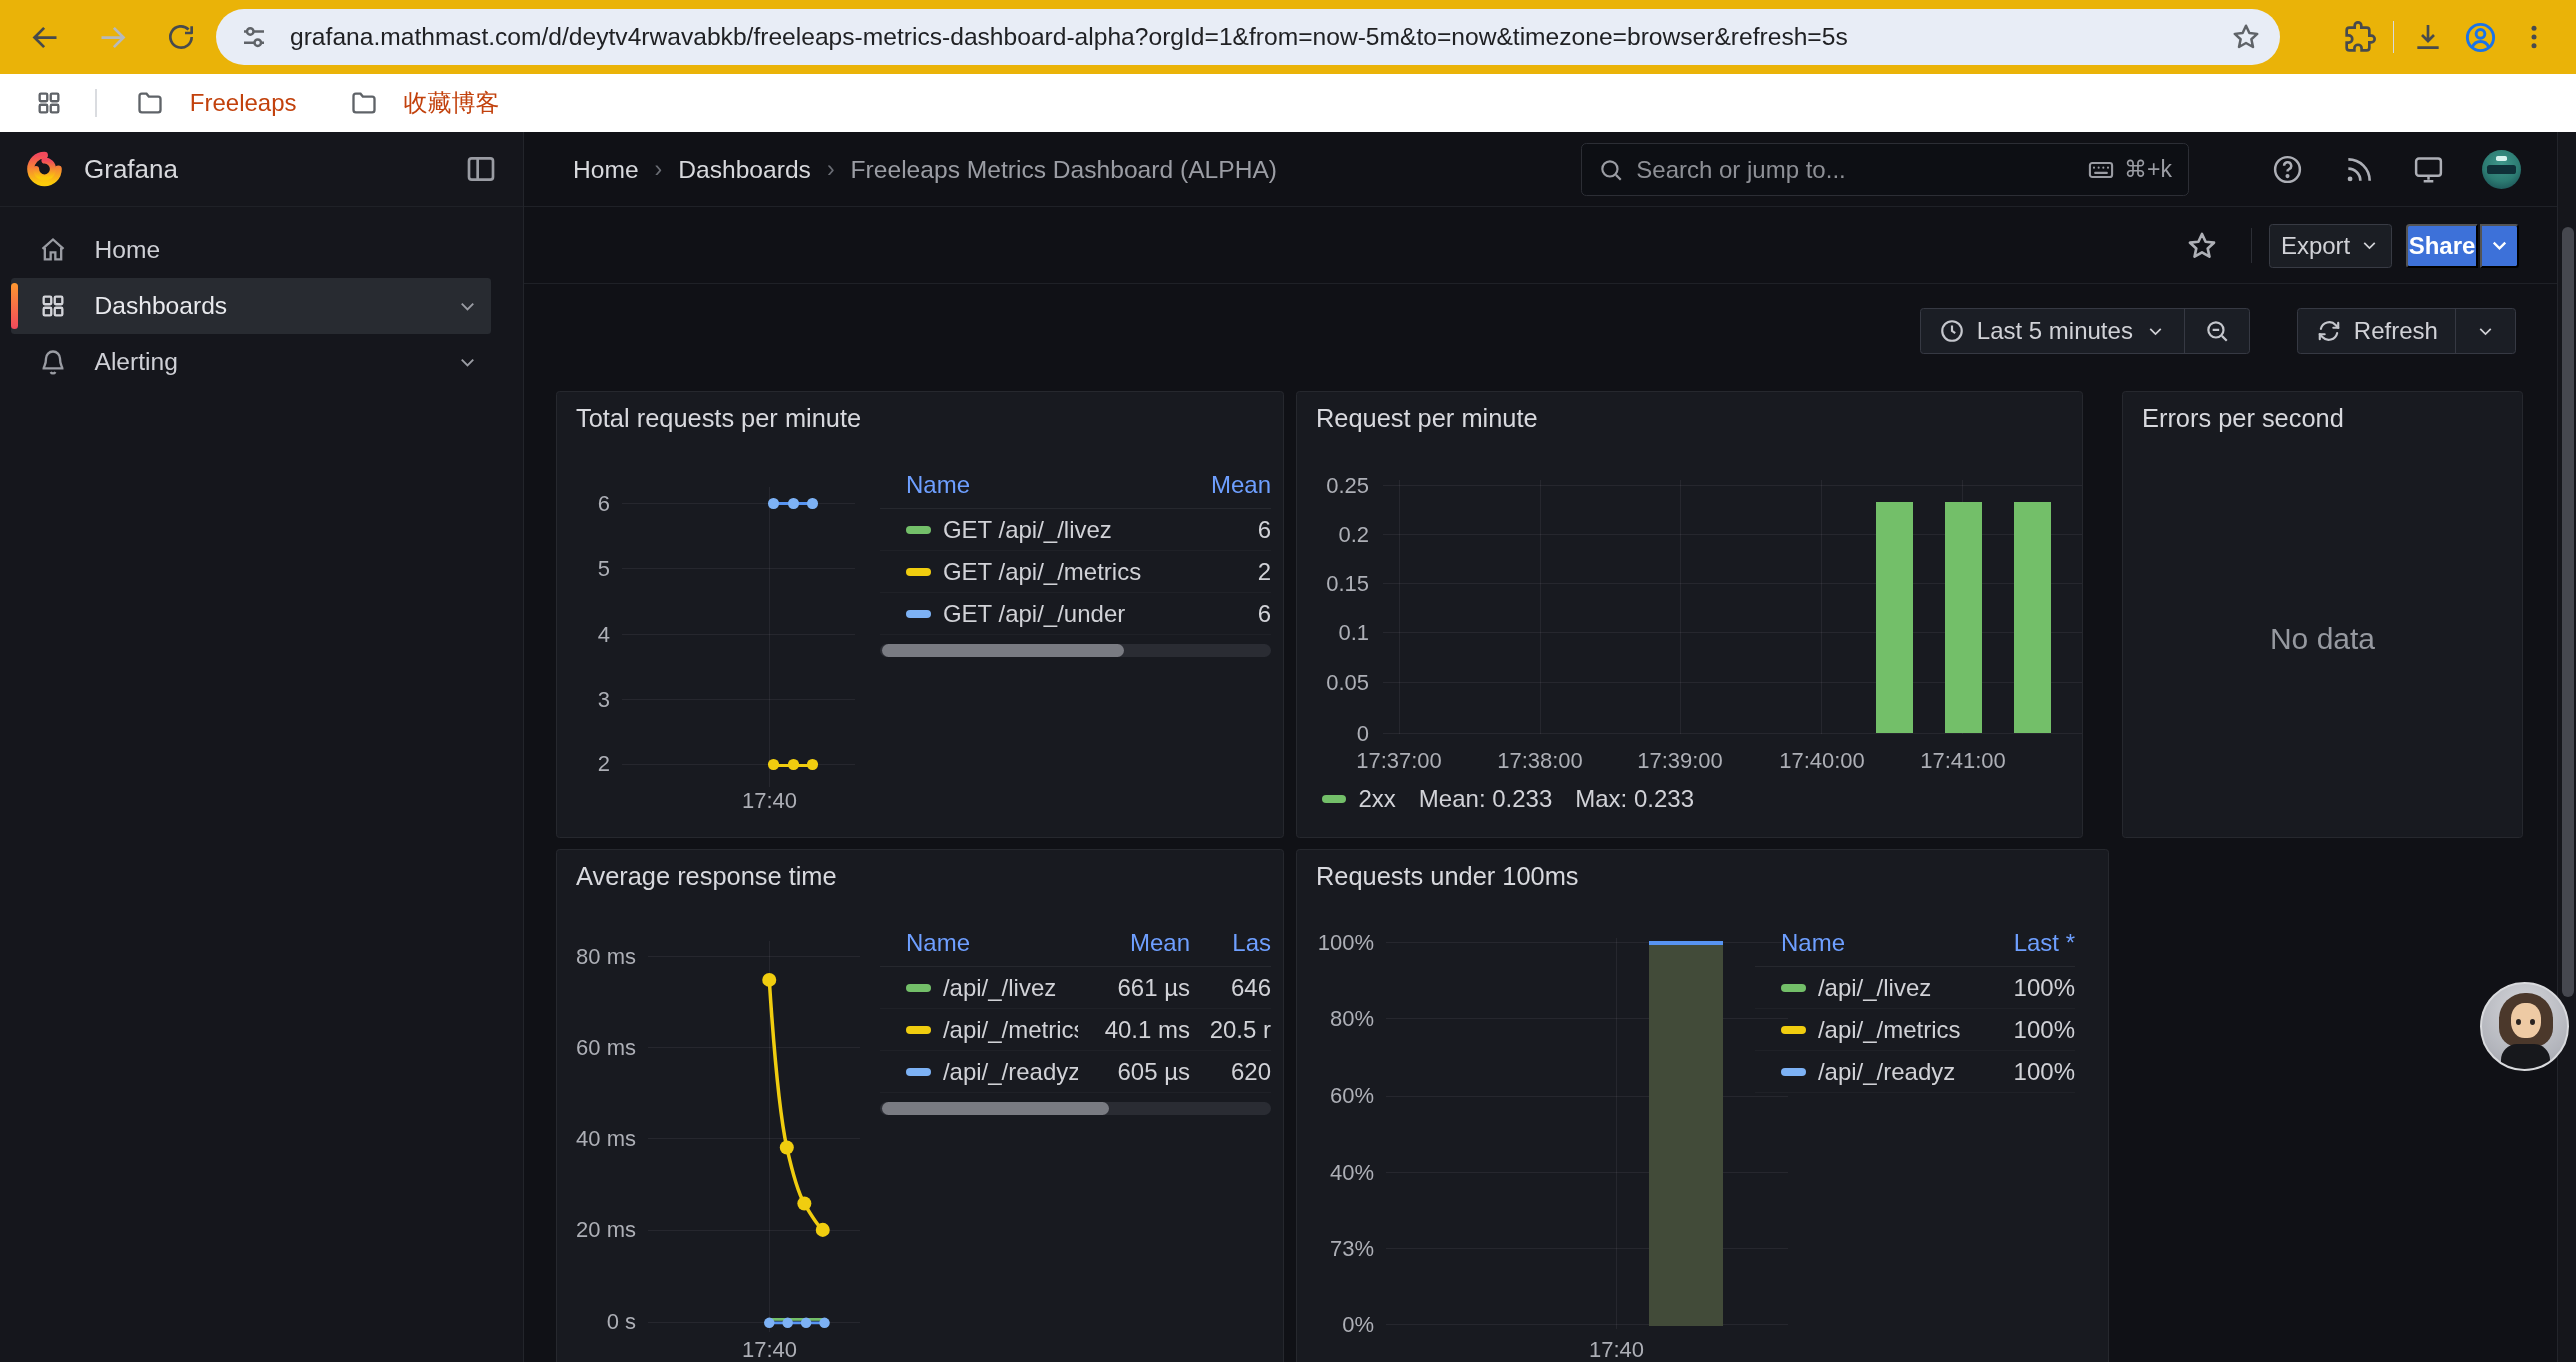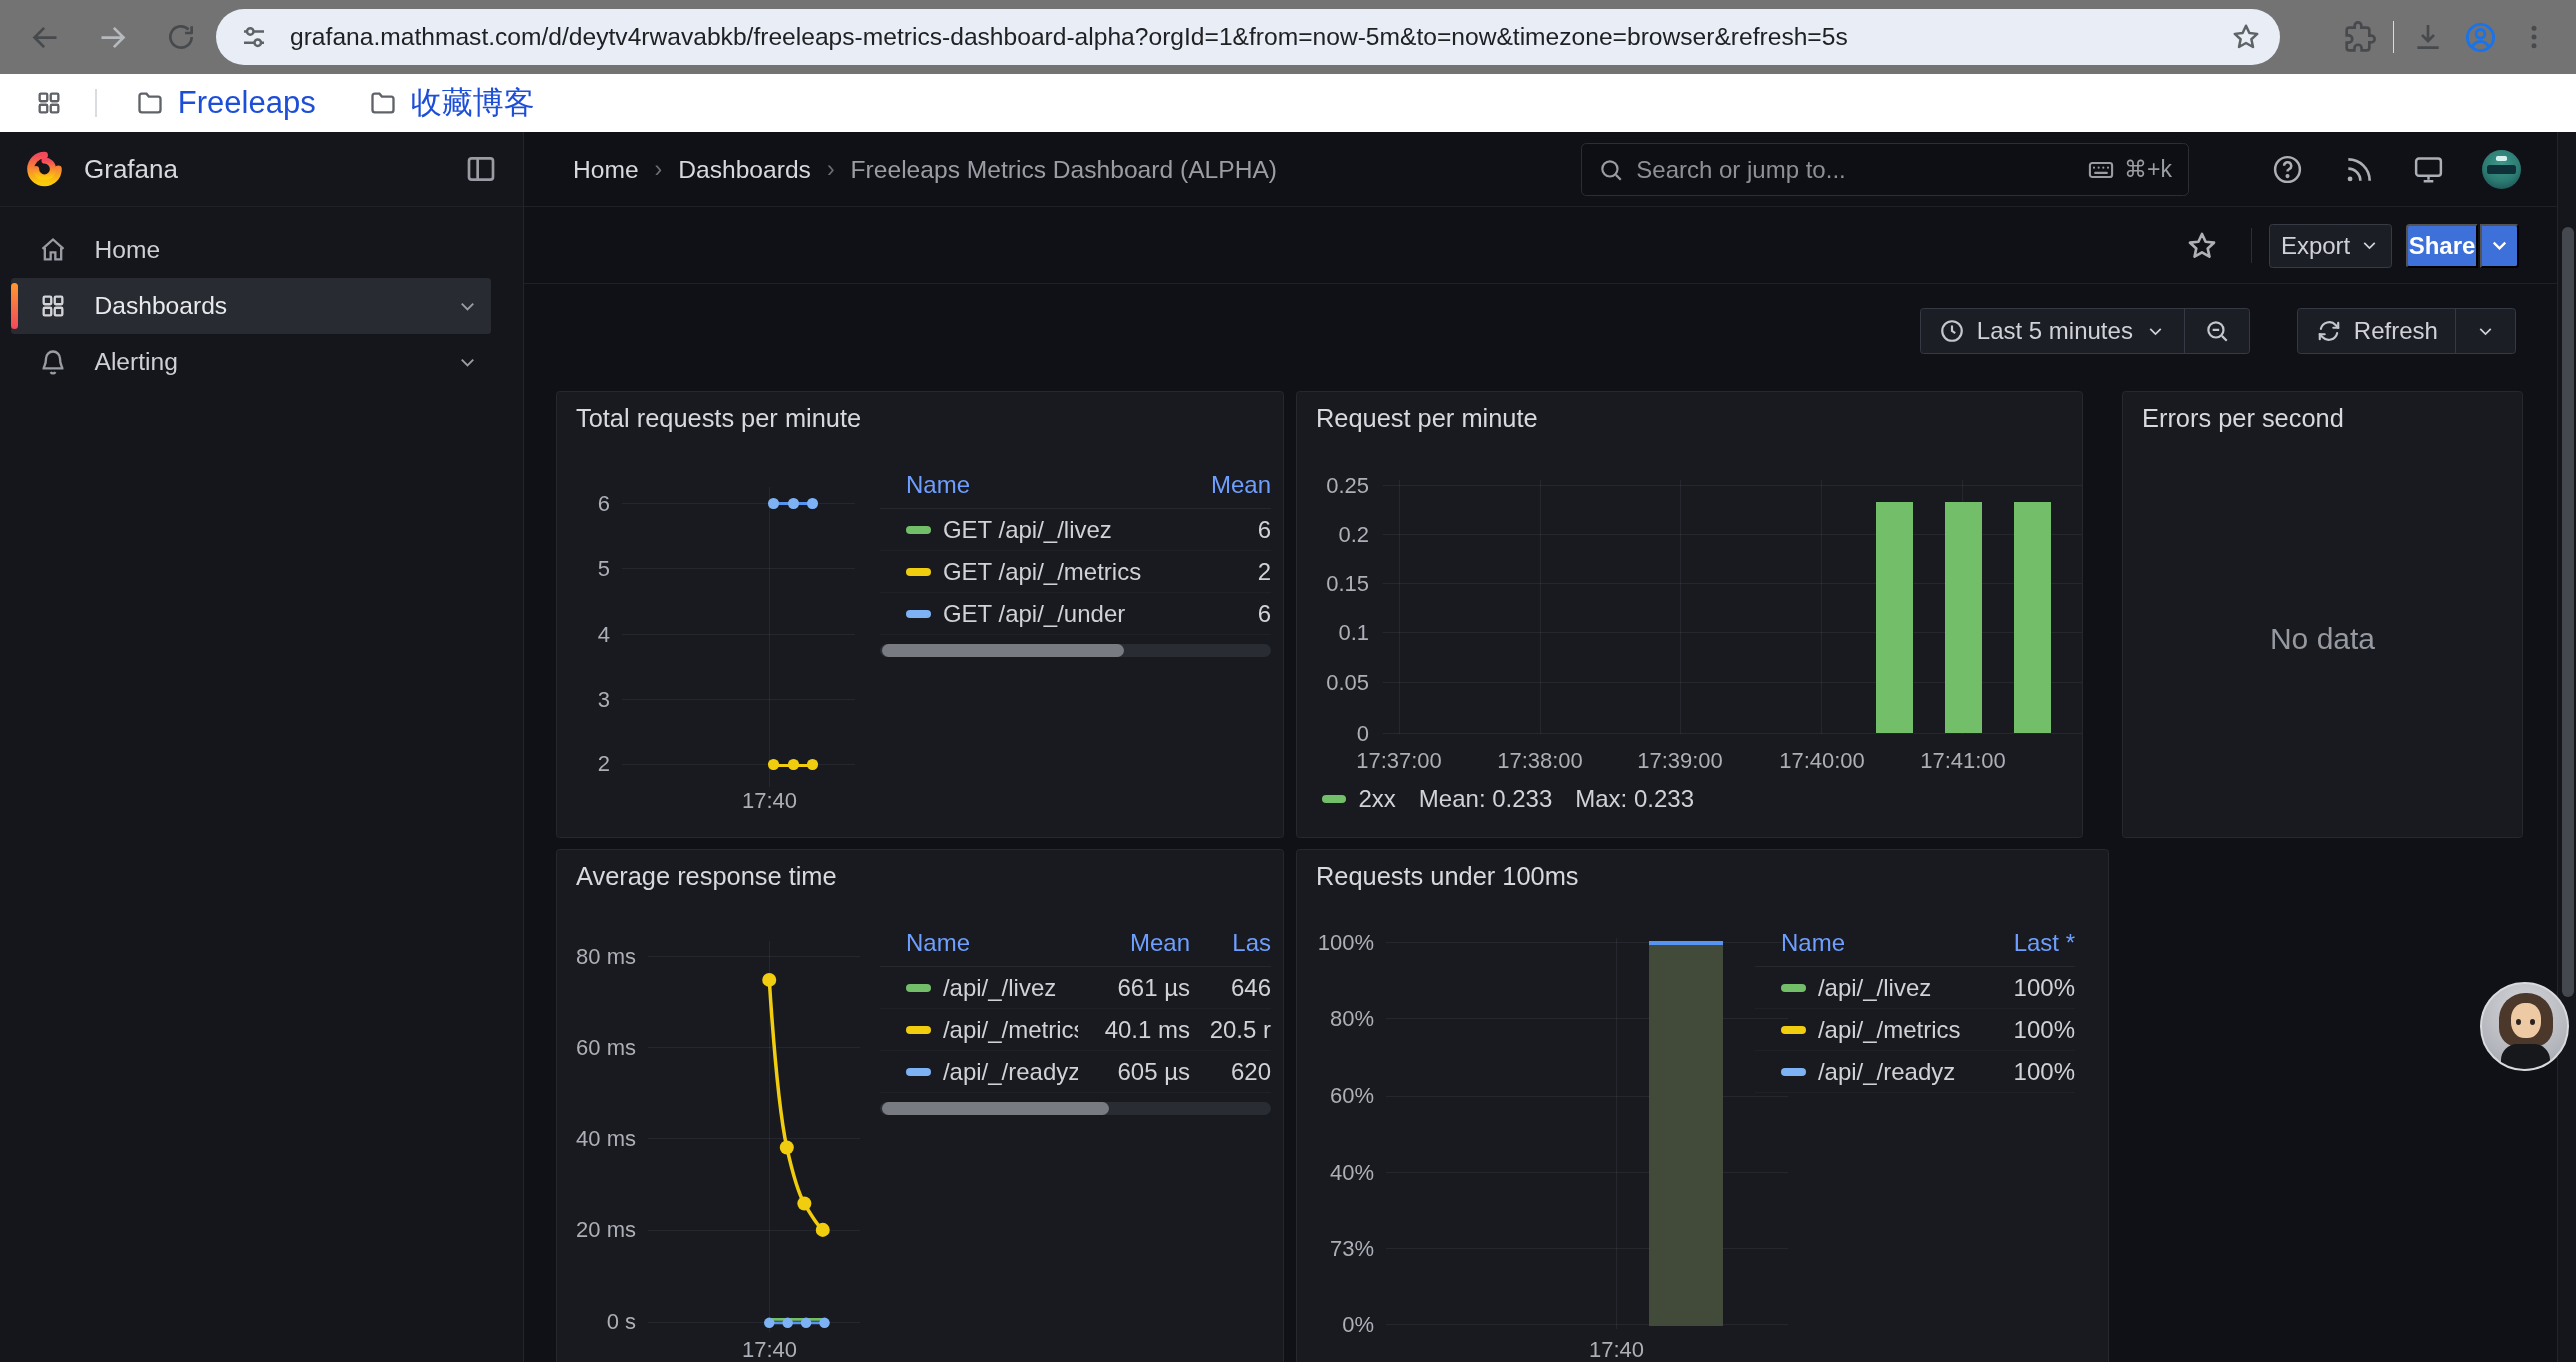--- a/index.html
+++ b/index.html
@@ -1,36 +1,36 @@
 <!DOCTYPE html>
 <html style="font-size:14px"><head>
 <meta charset="utf-8">
 <style>
   * { margin:0; padding:0; box-sizing:border-box; }
   html,body { width:2576px; height:1363px; overflow:hidden; }
   body { font-family:"Liberation Sans", sans-serif; background:#101116; position:relative; }
   .abs { position:absolute; }
 
   
-  .chrome-top { position:absolute; left:0; top:0; width:2576px; height:74px; background:#737373; }
+  .chrome-top { position:absolute; left:0; top:0; width:2576px; height:74px; background:#eab308; }
   .nav-ic { position:absolute; top:10.5px; width:53px; height:53px; display:flex; align-items:center; justify-content:center; color:#474a4d; border-radius:50%; }
   .nav-ic.dis { color:#b6b9bd; }
   .omnibox { position:absolute; left:216px; top:8.8px; width:2064px; height:56px; background:#e8edf6; border-radius:28px; display:flex; align-items:center; }
   .omnibox .tune { margin-left:23px; color:#5f6368; flex:0 0 auto; }
   .url-input { flex:1; margin-left:21px; border:none; outline:none; background:transparent; font:24.6px "Liberation Sans",sans-serif; color:#202124; }
   .omni-star { margin-right:19px; color:#5f6368; flex:0 0 auto; }
   .chrome-right { position:absolute; top:10.5px; height:53px; display:flex; align-items:center; }
   .cr-ic { width:53px; height:53px; display:flex; align-items:center; justify-content:center; color:#474a4d; }
   .vsep-lite { width:0.9px; height:32px; background:#d7dade; margin:0 7px; }
 
   
   .bookmarks-bar { position:absolute; left:0; top:74px; width:2576px; height:58px; background:#ffffff; display:flex; align-items:center; }
   .bm-grid { margin-left:35px; color:#5f6368; }
   .bm-sep { width:1.8px; height:28px; background:#dadce0; margin-left:32px; }
-  .bm-chip { display:flex; align-items:center; gap:14px; margin-left:39px; color:#1d4ed8; font-size:31px; }
+  .bm-chip { display:flex; align-items:center; gap:26px; margin-left:39px; color:#c2410c; font-size:24px; }
   .bm-chip .fld { color:#5f6368; }
 
   
   .app { position:absolute; left:0; top:132px; width:2576px; height:1231px; background:#101116; overflow:hidden; }
 
   .sidebar { position:absolute; left:0; top:0; width:524px; height:1231px; background:#15161c; border-right:0.9px solid #23252b; }
   .side-head { height:75px; border-bottom:0.9px solid #1f2127; display:flex; align-items:center; padding:0 26px; }
   .brand { display:flex; align-items:center; gap:21px; }
   .brand-name { font-size:26px; color:#d8d9dd; }
   .side-toggle { margin-left:auto; color:#9a9ca3; }

